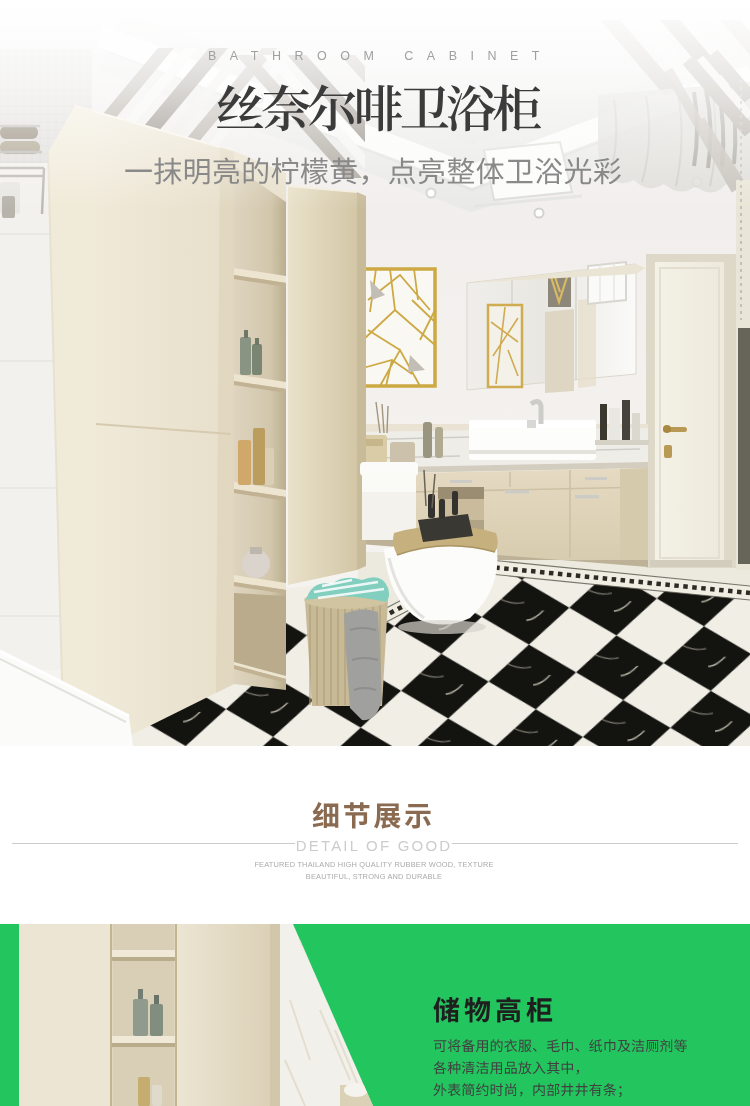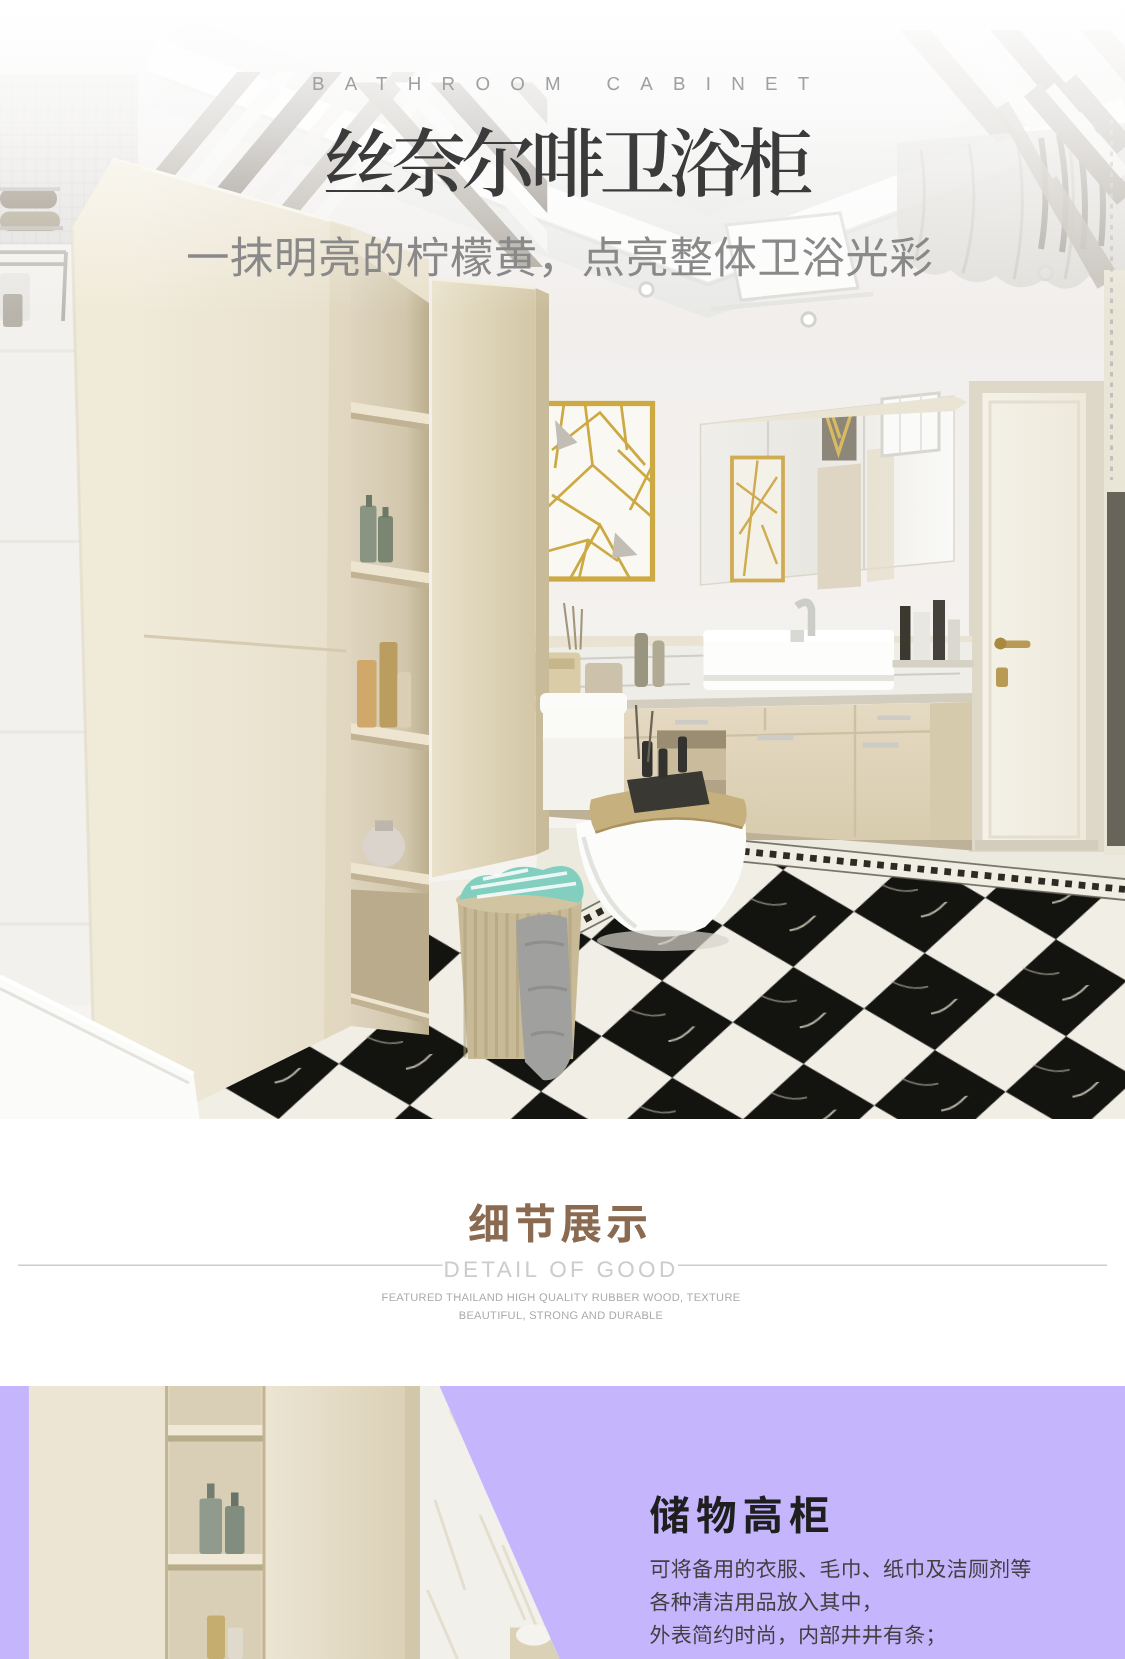--- a/index.html
+++ b/index.html
@@ -1,14 +1,14 @@
 <!DOCTYPE html>
 <html><head><meta charset="utf-8"><style>
 html,body{margin:0;padding:0;background:#fff}
-.page{position:relative;width:750px;height:1106px;background:#c4b5fd;overflow:hidden;font-family:"Liberation Sans",sans-serif}
+.page{position:relative;width:750px;height:1106px;background:#22c55e;overflow:hidden;font-family:"Liberation Sans",sans-serif}
 .abs{position:absolute}
 </style></head><body>
 <div class="page">
 
 <svg class="abs" style="left:0;top:0" width="750" height="746" viewBox="0 0 750 746">
 <defs>
 <linearGradient id="ceilG" x1="0" y1="0" x2="0" y2="1">
           <stop offset="0" stop-color="#f2f2f1"></stop>
           <stop offset="1" stop-color="#e2e2e0"></stop>
         </linearGradient>

